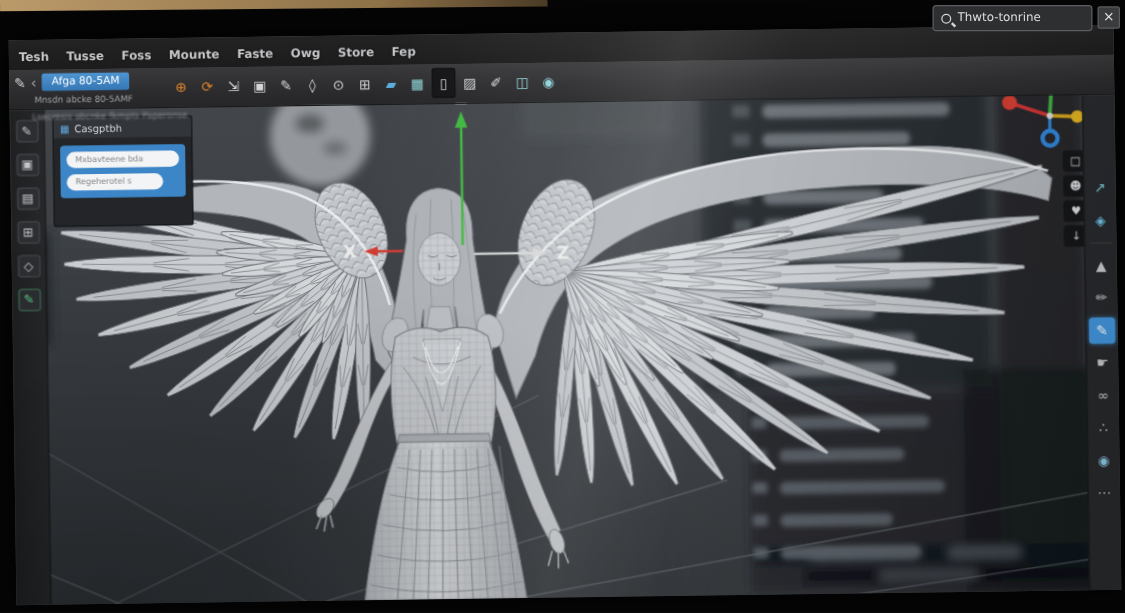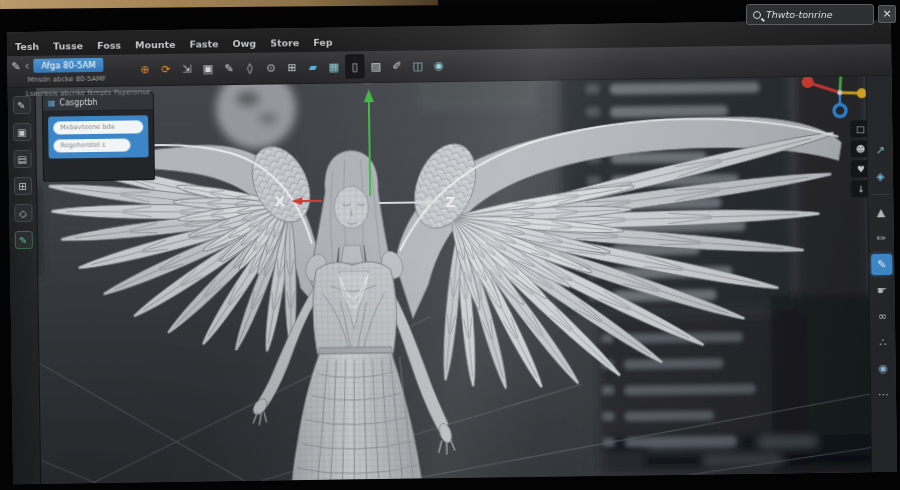--- a/index.html
+++ b/index.html
@@ -12,21 +12,21 @@
     transform:rotate(-0.5deg);transform-origin:left top;z-index:60;}
   .led{position:absolute;left:857px;top:6px;width:9px;height:9px;border-radius:50%;
     background:radial-gradient(circle at 40% 40%,#5b1713,#2a0907);z-index:60;}
 
   
   .search-pill{position:absolute;left:746px;top:4px;width:128px;height:21px;z-index:70;
     background:#2e2f31;border:1px solid #5c5d60;border-radius:3px;
     display:flex;align-items:center;gap:5px;padding:0 6px;filter:blur(.35px);}
   .mag{width:8px;height:8px;border:1.6px solid #d2d4d6;border-radius:50%;position:relative;flex:0 0 auto;}
   .mag::after{content:"";position:absolute;left:7px;top:7px;width:4px;height:1.6px;background:#d2d4d6;transform:rotate(45deg);}
-  .search-pill input{background:transparent;border:0;outline:0;color:#dcdee0;font-size:9.5px;width:100%;padding:0;font-style:italic;}
+  .search-pill input{background:transparent;border:0;outline:0;color:#dcdee0;font-size:9.5px;width:100%;padding:0;}
   .close-box{position:absolute;left:878px;top:5px;width:18px;height:18px;z-index:70;
     background:#3a3b3d;border:1px solid #5c5d60;border-radius:2px;color:#e6e6e6;
     font-size:11px;line-height:16px;text-align:center;filter:blur(.3px);}
 
   
   #screen{position:absolute;left:10px;top:26px;width:884px;height:452px;background:#323539;
     transform:rotate(-0.8deg);overflow:hidden;box-shadow:0 0 18px rgba(0,0,0,.8);}
   #scene{position:absolute;left:0;top:0;width:884px;height:452px;z-index:1;}
 
   .menubar{position:absolute;left:0;top:0;width:884px;height:24px;z-index:10;

